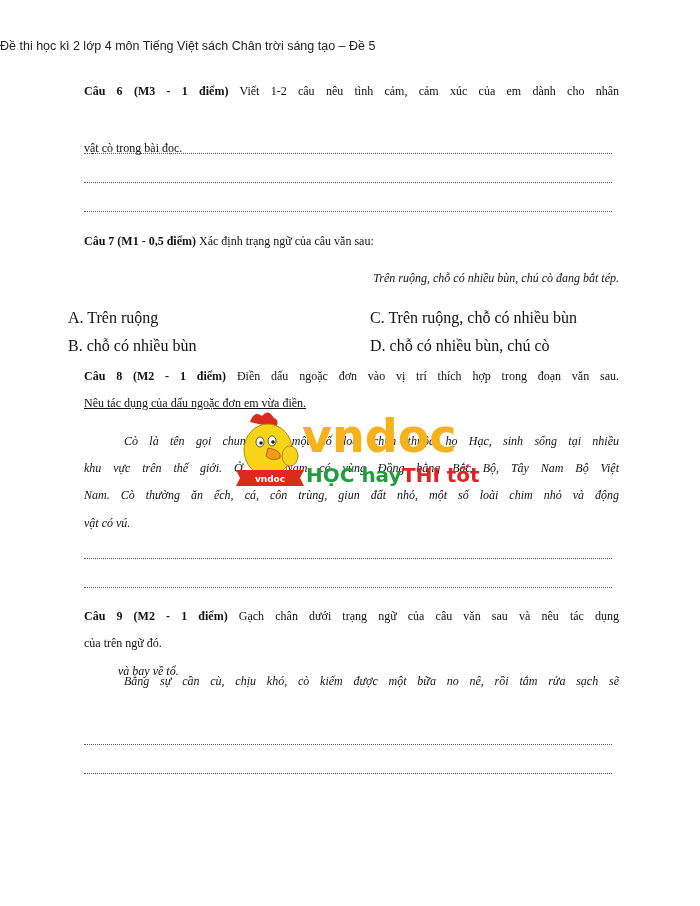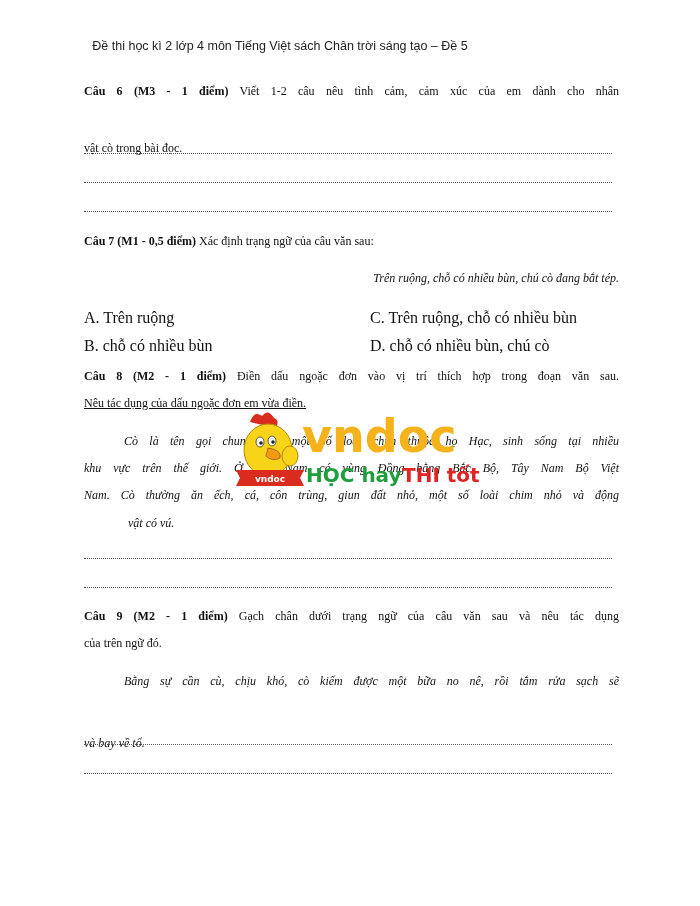--- a/index.html
+++ b/index.html
@@ -1,33 +1,33 @@
 <!DOCTYPE html>
 <html><head>
   <meta charset="utf-8">
   <style>
     html, body { margin: 0; padding: 0; background: #ffffff; }
     body {
       width: 700px; height: 906px; position: relative; overflow: hidden;
       font-family: "Liberation Serif", serif; color: #111111;
     }
     .header {
-      position: absolute; top: 39px; left: 0; width: 560px; text-align: center;
+      position: absolute; top: 39px; left: 0; width: 560px; text-align: left;
       font-family: "Liberation Sans", sans-serif; font-size: 12.5px; color: #222;
     }
     .line { position: absolute; left: 84px; width: 535px; font-size: 12px; white-space: nowrap; }
     .justify { text-align: justify; text-align-last: justify; }
     .bold { font-weight: bold; }
     .italic { font-style: italic; }
     .center { text-align: right; width: 535px; }
     .dots {
       position: absolute; left: 84px; width: 528px; height: 1px;
       border-bottom: 1.3px dotted #555;
     }
-    .optA, .optB { position: absolute; left: 84px; font-size: 16px; }
+    .optA, .optB { position: absolute; left: 68px; font-size: 16px; }
     .optC, .optD { position: absolute; left: 370px; font-size: 16px; }
     .watermark { position: absolute; left: 232px; top: 408px; width: 260px; height: 110px; pointer-events: none; }
   </style>
 </head>
 <body>
 
 <div class="header">Đề thi học kì 2 lớp 4 môn Tiếng Việt sách Chân trời sáng tạo – Đề 5</div>
 
 <div class="line justify" style="top:84px;"><span class="bold">Câu 6 (M3 - 1 điểm)</span><span> Viết 1-2 câu nêu tình cảm, cảm xúc của em dành cho nhân</span></div>
 <div class="line" style="top:111px;margin-top:30px;">vật cò trong bài đọc.</div>
@@ -40,28 +40,28 @@
 <div class="optA" style="top:309px;">A. Trên ruộng</div>
 <div class="optC" style="top:309px;">C. Trên ruộng, chỗ có nhiều bùn</div>
 <div class="optB" style="top:337px;">B. chỗ có nhiều bùn</div>
 <div class="optD" style="top:337px;">D. chỗ có nhiều bùn, chú cò</div>
 
 <div class="line justify" style="top:369px;"><span class="bold">Câu 8 (M2 - 1 điểm)</span><span> Điền dấu ngoặc đơn vào vị trí thích hợp trong đoạn văn sau.</span></div>
 <div class="line" style="top:396px;text-decoration:underline;">Nêu tác dụng của dấu ngoặc đơn em vừa điền.</div>
 <div class="line italic justify" style="top:434px; left:124px; width:495px;">Cò là tên gọi chung của một số loài chim thuộc họ Hạc, sinh sống tại nhiều</div>
 <div class="line italic justify" style="top:461px;">khu vực trên thế giới. Ở Việt Nam có vùng Đồng bằng Bắc Bộ, Tây Nam Bộ Việt</div>
 <div class="line italic justify" style="top:488px;">Nam. Cò thường ăn ếch, cá, côn trùng, giun đất nhỏ, một số loài chim nhỏ và động</div>
-<div class="line italic" style="top:516px;margin-left:44px;">vật có vú.</div>
+<div class="line italic" style="top:516px;">vật có vú.</div>
 <div class="dots" style="top:557px;"></div>
 <div class="dots" style="top:586px;"></div>
 
 <div class="line justify" style="top:609px;"><span class="bold">Câu 9 (M2 - 1 điểm)</span><span> Gạch chân dưới trạng ngữ của câu văn sau và nêu tác dụng</span></div>
 <div class="line" style="top:636px;">của trên ngữ đó.</div>
 <div class="line italic justify" style="top:674px; left:124px; width:495px;">Bằng sự cần cù, chịu khó, cò kiếm được một bữa no nê, rồi tắm rửa sạch sẽ</div>
-<div class="line italic" style="top:736px;">và bay về tổ.</div>
+<div class="line italic" style="top:664px;margin-left:34px;">và bay về tổ.</div>
 <div class="dots" style="top:743px;"></div>
 <div class="dots" style="top:772px;"></div>
 
 <div class="watermark">
   <svg width="260" height="110" viewBox="0 0 260 110">
 
     <path d="M18 14 q4 -12 12 -6 q6 -8 12 2 q6 2 2 10 z" fill="#d92b1e"></path>
 
     <ellipse cx="36" cy="42" rx="24" ry="26" fill="#f7d417" stroke="#b8860b" stroke-width="1"></ellipse>
 

